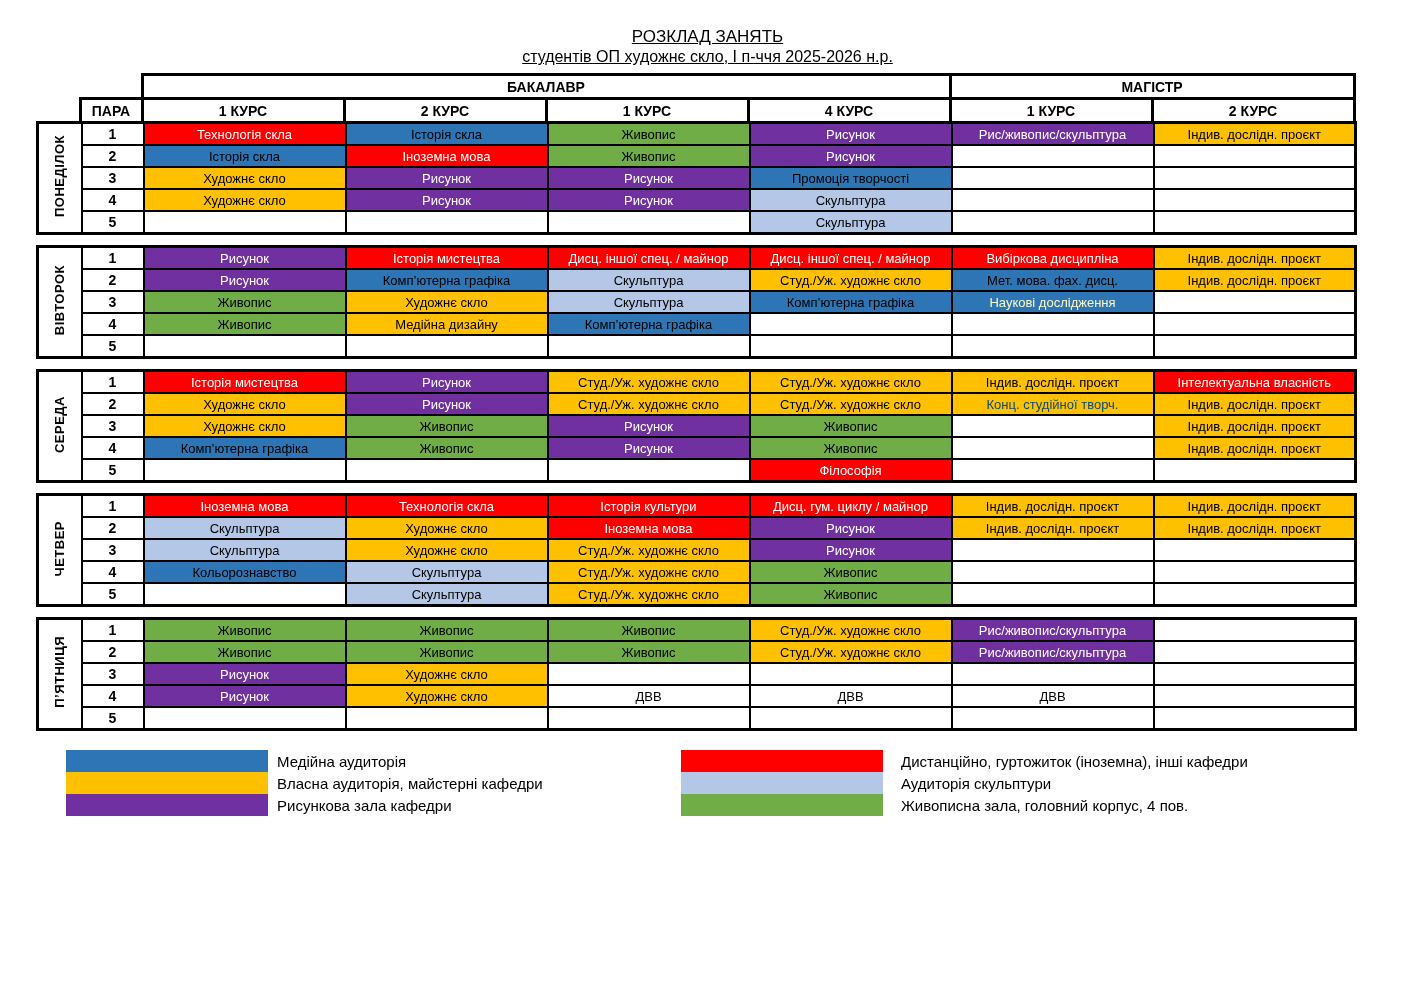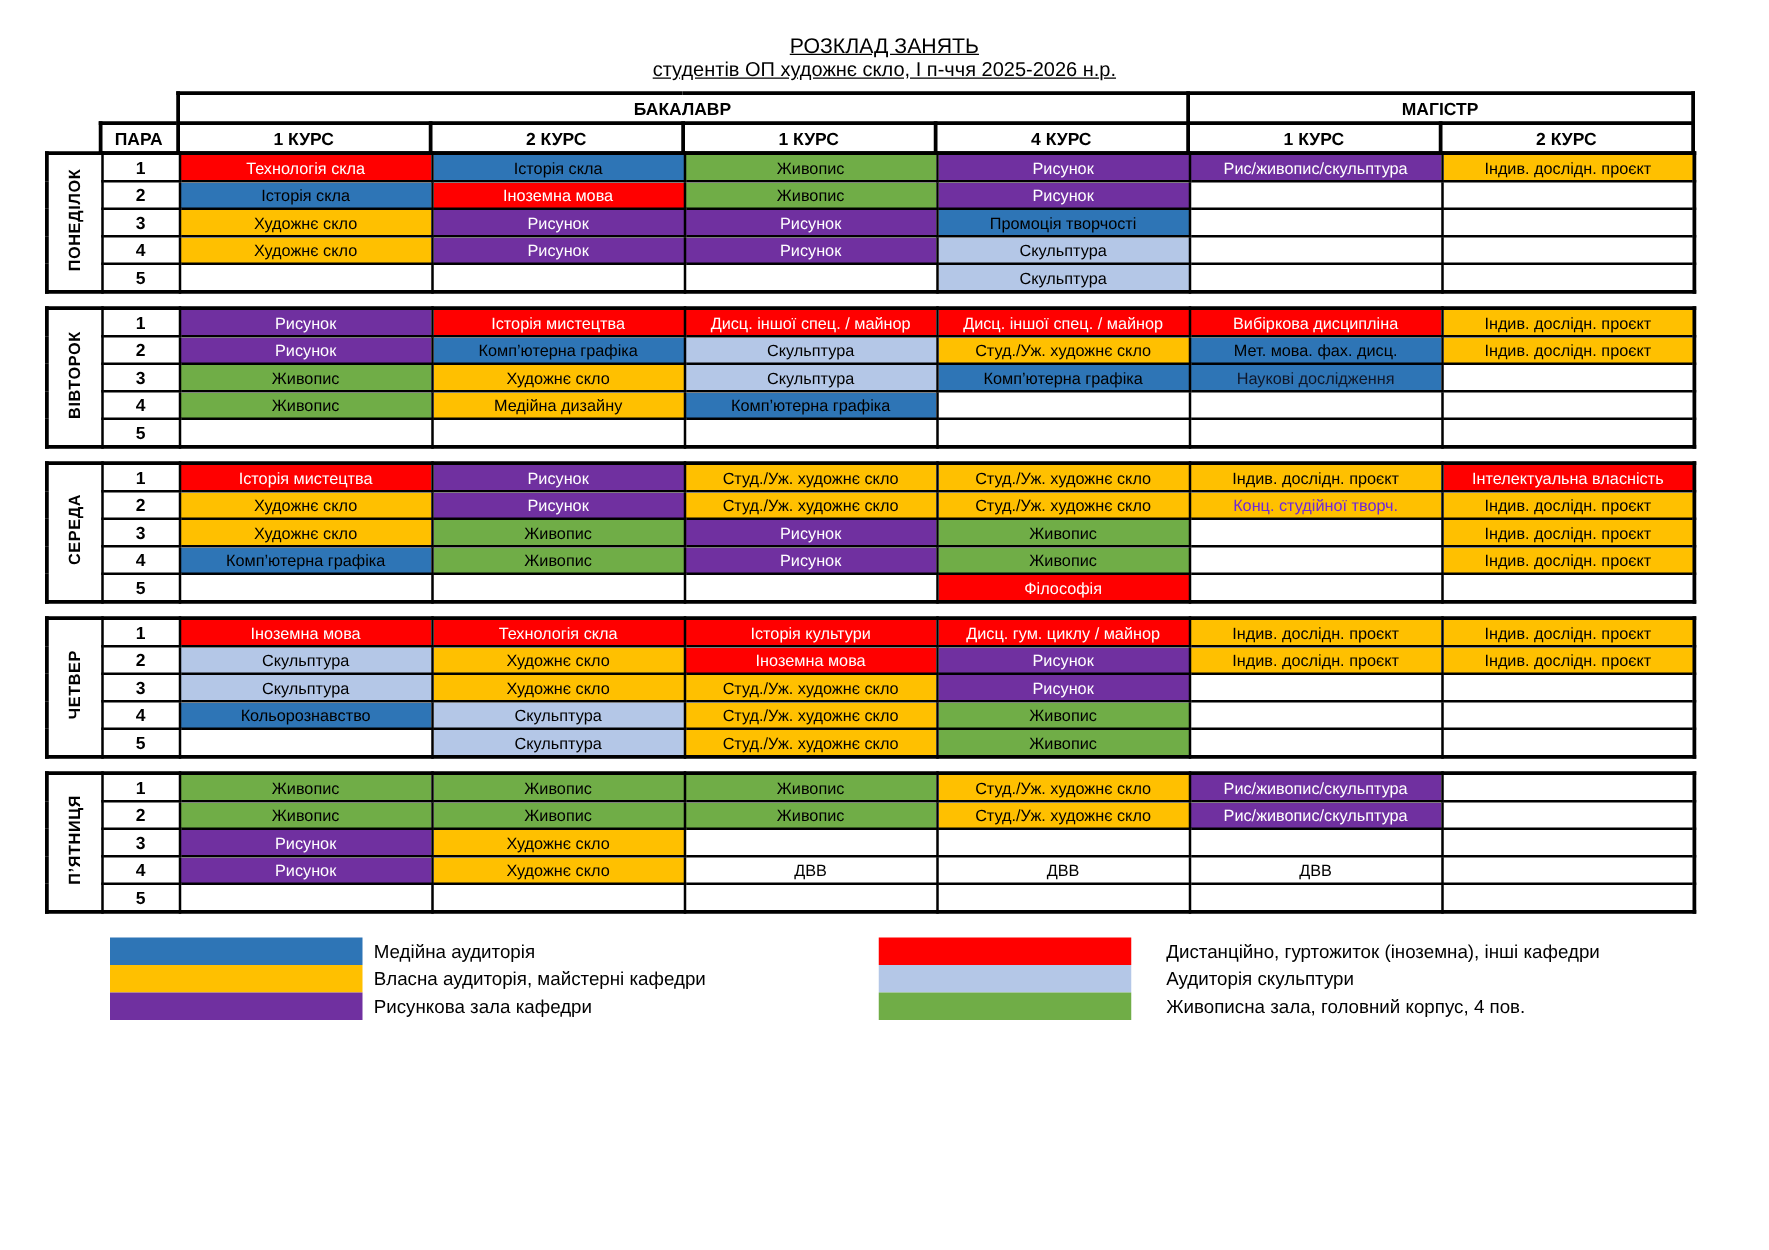--- a/index.html
+++ b/index.html
@@ -14,25 +14,25 @@
   .header-table td.group{border:3px solid #000;text-align:center;font-weight:bold;font-size:14px;height:21px;}
   .header-table td.hcell{border:3px solid #000;text-align:center;font-weight:bold;font-size:14px;height:21px;}
   .header-table td.blank{border:none;background:#fff;}
   table.block{border:3px solid #000;margin-top:10px;}
   table.block:first-of-type{margin-top:-3px;}
   table.block td{border:2px solid #000;height:20px;}
   td.day{background:#fff;text-align:center;vertical-align:middle;}
   td.day .vtext{writing-mode:vertical-rl;transform:rotate(180deg);font-weight:bold;font-size:13px;letter-spacing:.5px;display:inline-block;}
   td.para{text-align:center;font-weight:bold;font-size:14px;background:#fff;}
   td.cell{text-align:center;font-size:13px;}
-  .legend{margin-left:88px;margin-top:19px;}
+  .legend{margin-left:66px;margin-top:19px;}
   .legend-row{display:flex;height:22px;align-items:stretch;}
   .legend-swatch{width:202px;}
   .legend-label-left{width:404px;padding-left:9px;font-size:15px;display:flex;align-items:center;}
-  .legend-label-right{padding-left:28px;font-size:15px;display:flex;align-items:center;}
+  .legend-label-right{padding-left:18px;font-size:15px;display:flex;align-items:center;}
 </style>
 </head>
 <body>
 
 <div class="title-wrap">
   <div class="title-line1">РОЗКЛАД ЗАНЯТЬ</div>
   <div class="title-line2">студентів ОП художнє скло, І п-ччя 2025-2026 н.р.</div>
 </div>
 
 <div class="sched">
@@ -156,21 +156,21 @@
             <td class="cell" style="background:#FFC000;color:#000000">Студ./Уж. художнє скло</td>
             <td class="cell" style="background:#2E75B6;color:#000000">Мет. мова. фах. дисц.</td>
             <td class="cell" style="background:#FFC000;color:#000000">Індив. дослідн. проєкт</td>
           </tr>
           <tr>
             <td class="para">3</td>
             <td class="cell" style="background:#70AD47;color:#000000">Живопис</td>
             <td class="cell" style="background:#FFC000;color:#000000">Художнє скло</td>
             <td class="cell" style="background:#B4C7E7;color:#000000">Скульптура</td>
             <td class="cell" style="background:#2E75B6;color:#000000">Комп’ютерна графіка</td>
-            <td class="cell" style="background:#2E75B6;color:#0f172a">Наукові дослідження</td>
+            <td class="cell" style="background:#2E75B6;color:#fef9c3">Наукові дослідження</td>
             <td class="cell" style="background:#FFFFFF;color:#000000"></td>
           </tr>
           <tr>
             <td class="para">4</td>
             <td class="cell" style="background:#70AD47;color:#000000">Живопис</td>
             <td class="cell" style="background:#FFC000;color:#000000">Медійна дизайну</td>
             <td class="cell" style="background:#2E75B6;color:#000000">Комп’ютерна графіка</td>
             <td class="cell" style="background:#FFFFFF;color:#000000"></td>
             <td class="cell" style="background:#FFFFFF;color:#000000"></td>
             <td class="cell" style="background:#FFFFFF;color:#000000"></td>
@@ -207,21 +207,21 @@
             <td class="cell" style="background:#FFC000;color:#000000">Студ./Уж. художнє скло</td>
             <td class="cell" style="background:#FFC000;color:#000000">Індив. дослідн. проєкт</td>
             <td class="cell" style="background:#FF0000;color:#FFFFFF">Інтелектуальна власність</td>
           </tr>
           <tr>
             <td class="para">2</td>
             <td class="cell" style="background:#FFC000;color:#000000">Художнє скло</td>
             <td class="cell" style="background:#7030A0;color:#FFFFFF">Рисунок</td>
             <td class="cell" style="background:#FFC000;color:#000000">Студ./Уж. художнє скло</td>
             <td class="cell" style="background:#FFC000;color:#000000">Студ./Уж. художнє скло</td>
-            <td class="cell" style="background:#FFC000;color:#6d28d9">Конц. студійної творч.</td>
+            <td class="cell" style="background:#FFC000;color:#0c4a6e">Конц. студійної творч.</td>
             <td class="cell" style="background:#FFC000;color:#000000">Індив. дослідн. проєкт</td>
           </tr>
           <tr>
             <td class="para">3</td>
             <td class="cell" style="background:#FFC000;color:#000000">Художнє скло</td>
             <td class="cell" style="background:#70AD47;color:#000000">Живопис</td>
             <td class="cell" style="background:#7030A0;color:#FFFFFF">Рисунок</td>
             <td class="cell" style="background:#70AD47;color:#000000">Живопис</td>
             <td class="cell" style="background:#FFFFFF;color:#000000"></td>
             <td class="cell" style="background:#FFC000;color:#000000">Індив. дослідн. проєкт</td>

